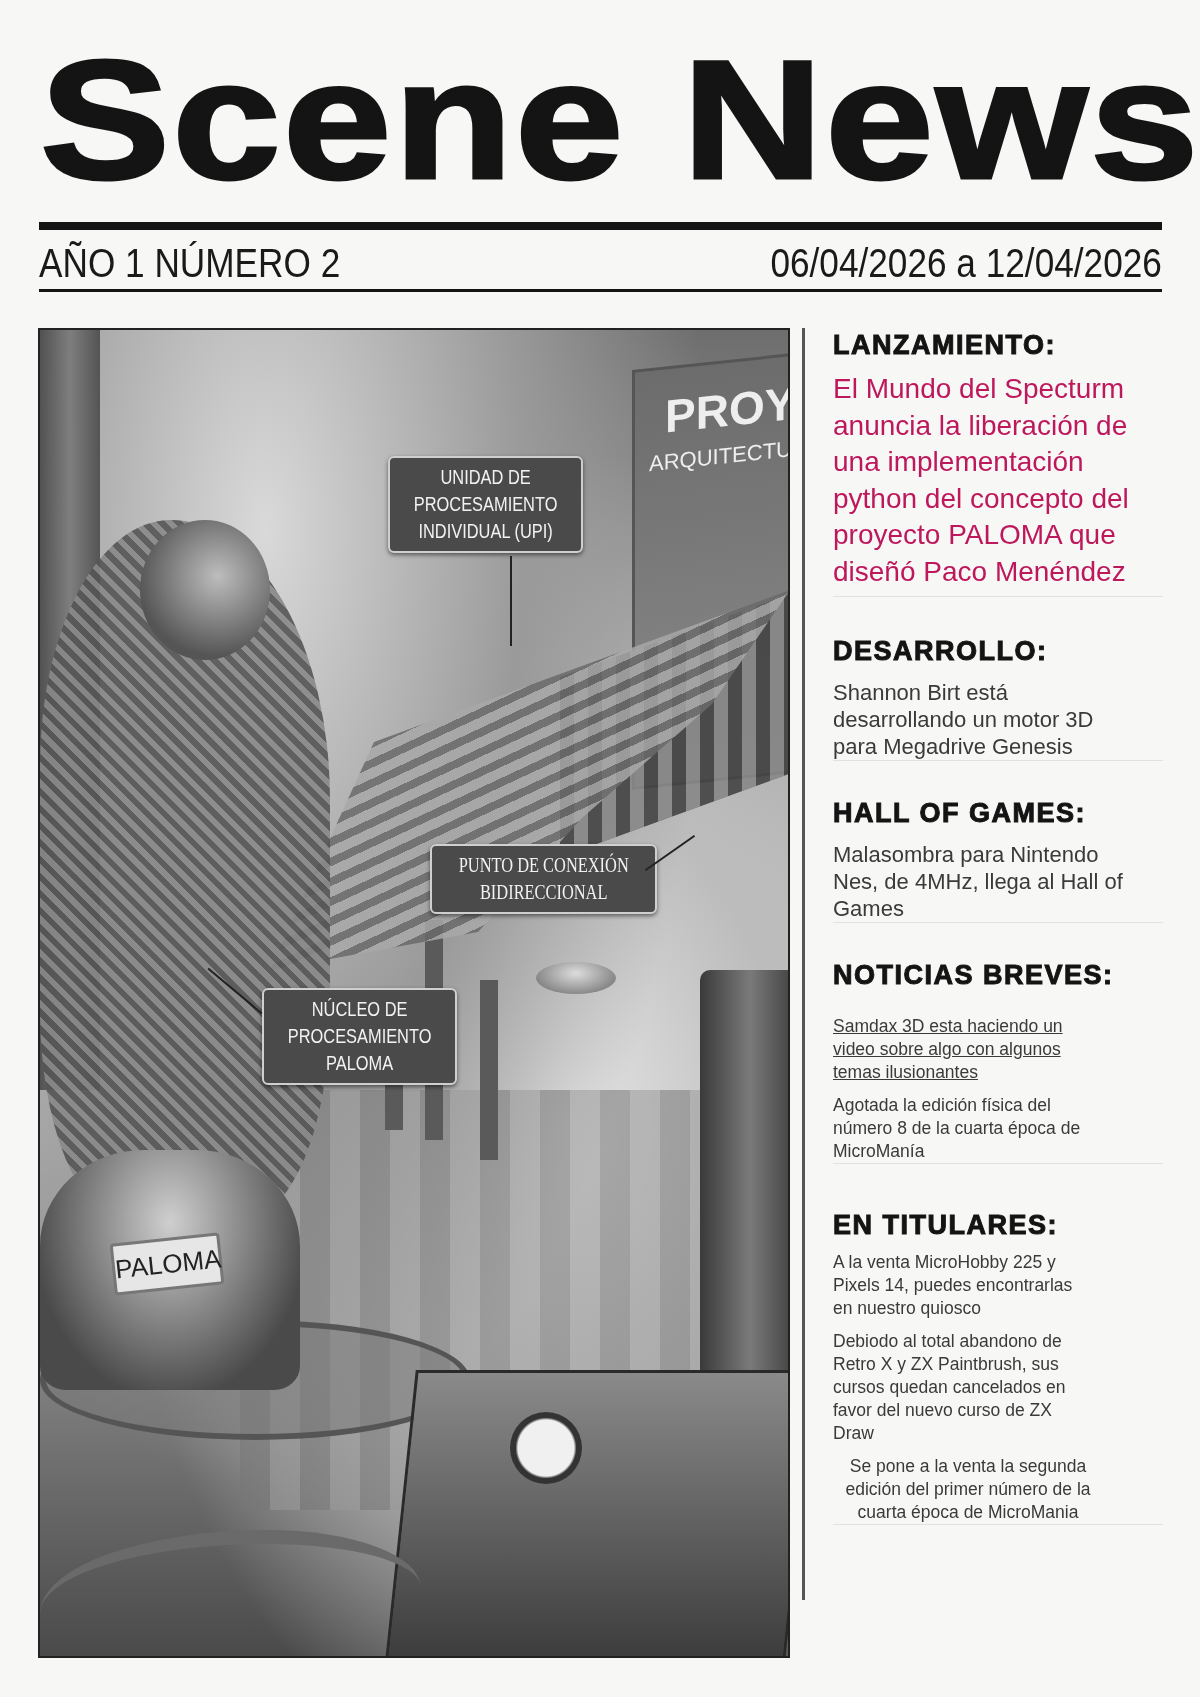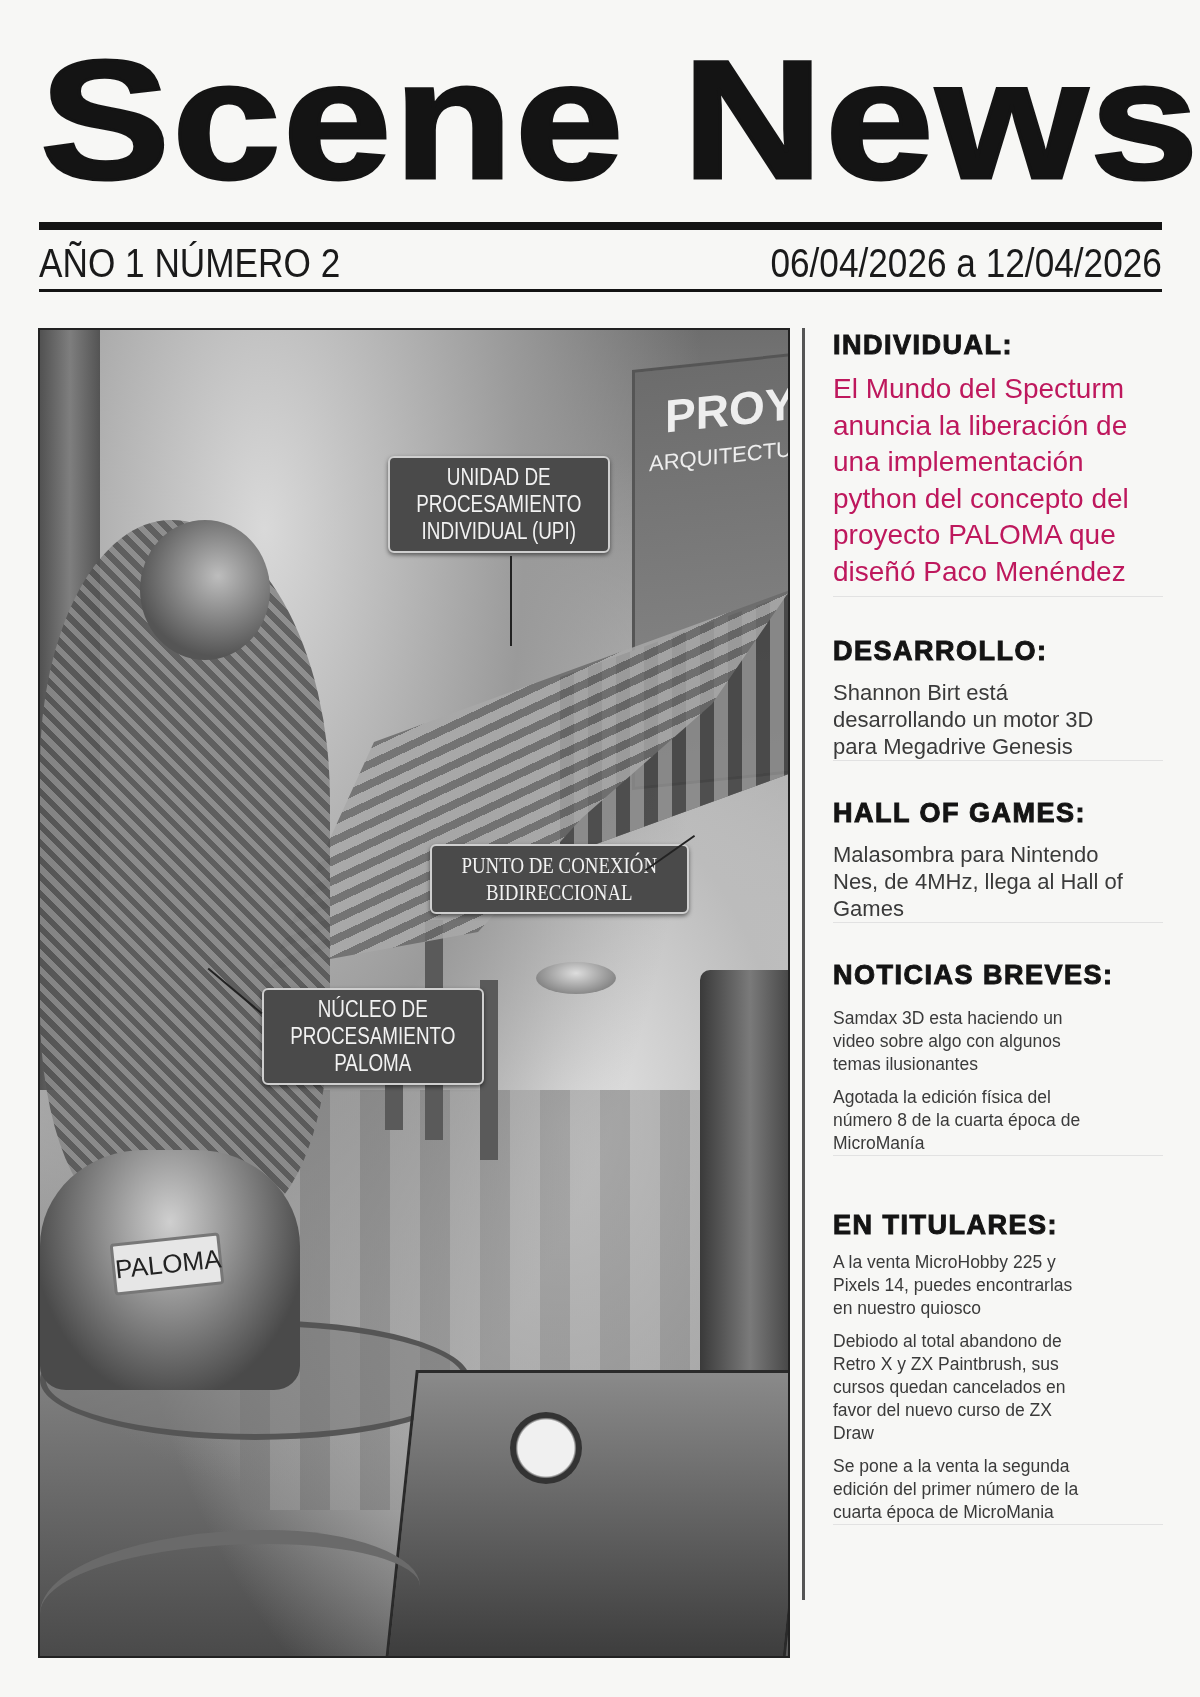--- a/index.html
+++ b/index.html
@@ -86,21 +86,21 @@
   .hero .gauge { position: absolute; left: 470px; top: 1082px; width: 72px; height: 72px; border-radius: 50%;
     background: radial-gradient(circle, #f0f0f0 55%, #333 60%); }
   .hero .right-machine { position: absolute; left: 660px; top: 640px; width: 100px; height: 420px;
     background: linear-gradient(90deg, #3a3a3a, #7a7a7a, #3a3a3a); border-radius: 10px; }
   .hero .rail { position: absolute; left: 0; top: 1200px; width: 380px; height: 140px;
     border-top: 14px solid #6a6a6a; border-radius: 60% 40% 0 0; }
 
   .label {
     position: absolute; background: #4a4a4a; border: 2px solid #cfcfcf; border-radius: 6px;
     color: #f2f2f2; font-family: "Liberation Sans", sans-serif; text-align: center;
-    font-size: 23px; line-height: 27px; padding: 6px 8px; white-space: nowrap;
+    font-size: 20px; line-height: 27px; padding: 6px 8px; white-space: nowrap;
     box-shadow: 0 2px 4px rgba(0,0,0,.5);
   }
   .label span { display: block; transform: scaleX(0.82); }
   .leader { position: absolute; background: #222; }
   .paloma-plate {
     position: absolute; left: 72px; top: 908px; width: 110px; height: 52px;
     background: #e6e6e6; border: 3px solid #777; border-radius: 4px;
     color: #222; font-size: 26px; line-height: 46px; text-align: center;
     transform: rotate(-6deg);
   }
@@ -171,44 +171,44 @@
     <span>PROCESAMIENTO</span>
     <span>PALOMA</span>
   </div>
   <div class="leader" style="left:160px; top:660px; width:70px; height:2px; transform:rotate(40deg);"></div>
 </div>
 
 <div class="divider-v"></div>
 
 <div class="sidebar">
   <div class="sec" style="top:0;">
-    <div class="sec-title">INDIVIDUAL:</div>
+    <div class="sec-title">LANZAMIENTO:</div>
     <div class="body-lg para" style="margin-top:10px; width:320px;">El Mundo del Specturm anuncia la liberación de una implementación python del concepto del proyecto PALOMA que diseñó Paco Menéndez</div>
     <div class="sec-rule" style="margin-top:6px;"></div>
   </div>
 
   <div class="sec" style="top:306px;">
     <div class="sec-title">DESARROLLO:</div>
     <div class="body-md para" style="margin-top:12px; width:290px;">Shannon Birt está desarrollando un motor 3D para Megadrive Genesis</div>
     <div class="sec-rule"></div>
   </div>
 
   <div class="sec" style="top:468px;">
     <div class="sec-title">HALL OF GAMES:</div>
     <div class="body-md para" style="margin-top:12px; width:290px;">Malasombra para Nintendo Nes, de 4MHz, llega al Hall of Games</div>
     <div class="sec-rule"></div>
   </div>
 
   <div class="sec" style="top:630px;">
     <div class="sec-title">NOTICIAS BREVES:</div>
-    <div class="body-sm para" style="margin-top:16px; width:260px;">Samdax 3D esta haciendo un video sobre algo con algunos temas ilusionantes</div>
+    <div class="body-sm para" style="margin-top:24px; width:260px;text-decoration:underline;">Samdax 3D esta haciendo un video sobre algo con algunos temas ilusionantes</div>
     <div class="body-sm para" style="width:270px;">Agotada la edición física del número 8 de la cuarta época de MicroManía</div>
     <div class="sec-rule"></div>
   </div>
 
   <div class="sec" style="top:880px;">
     <div class="sec-title">EN TITULARES:</div>
     <div class="body-sm para" style="margin-top:10px; width:260px;">A la venta MicroHobby 225 y Pixels 14, puedes encontrarlas en nuestro quiosco</div>
     <div class="body-sm para" style="width:260px;">Debiodo al total abandono de Retro X y ZX Paintbrush, sus cursos quedan cancelados en favor del nuevo curso de ZX Draw</div>
-    <div class="body-sm para" style="width:270px;">Se pone a la venta la segunda edición del primer número de la cuarta época de MicroMania</div>
+    <div class="body-sm para" style="width:270px;text-align:center;">Se pone a la venta la segunda edición del primer número de la cuarta época de MicroMania</div>
     <div class="sec-rule"></div>
   </div>
 </div>
 
 </body></html>

